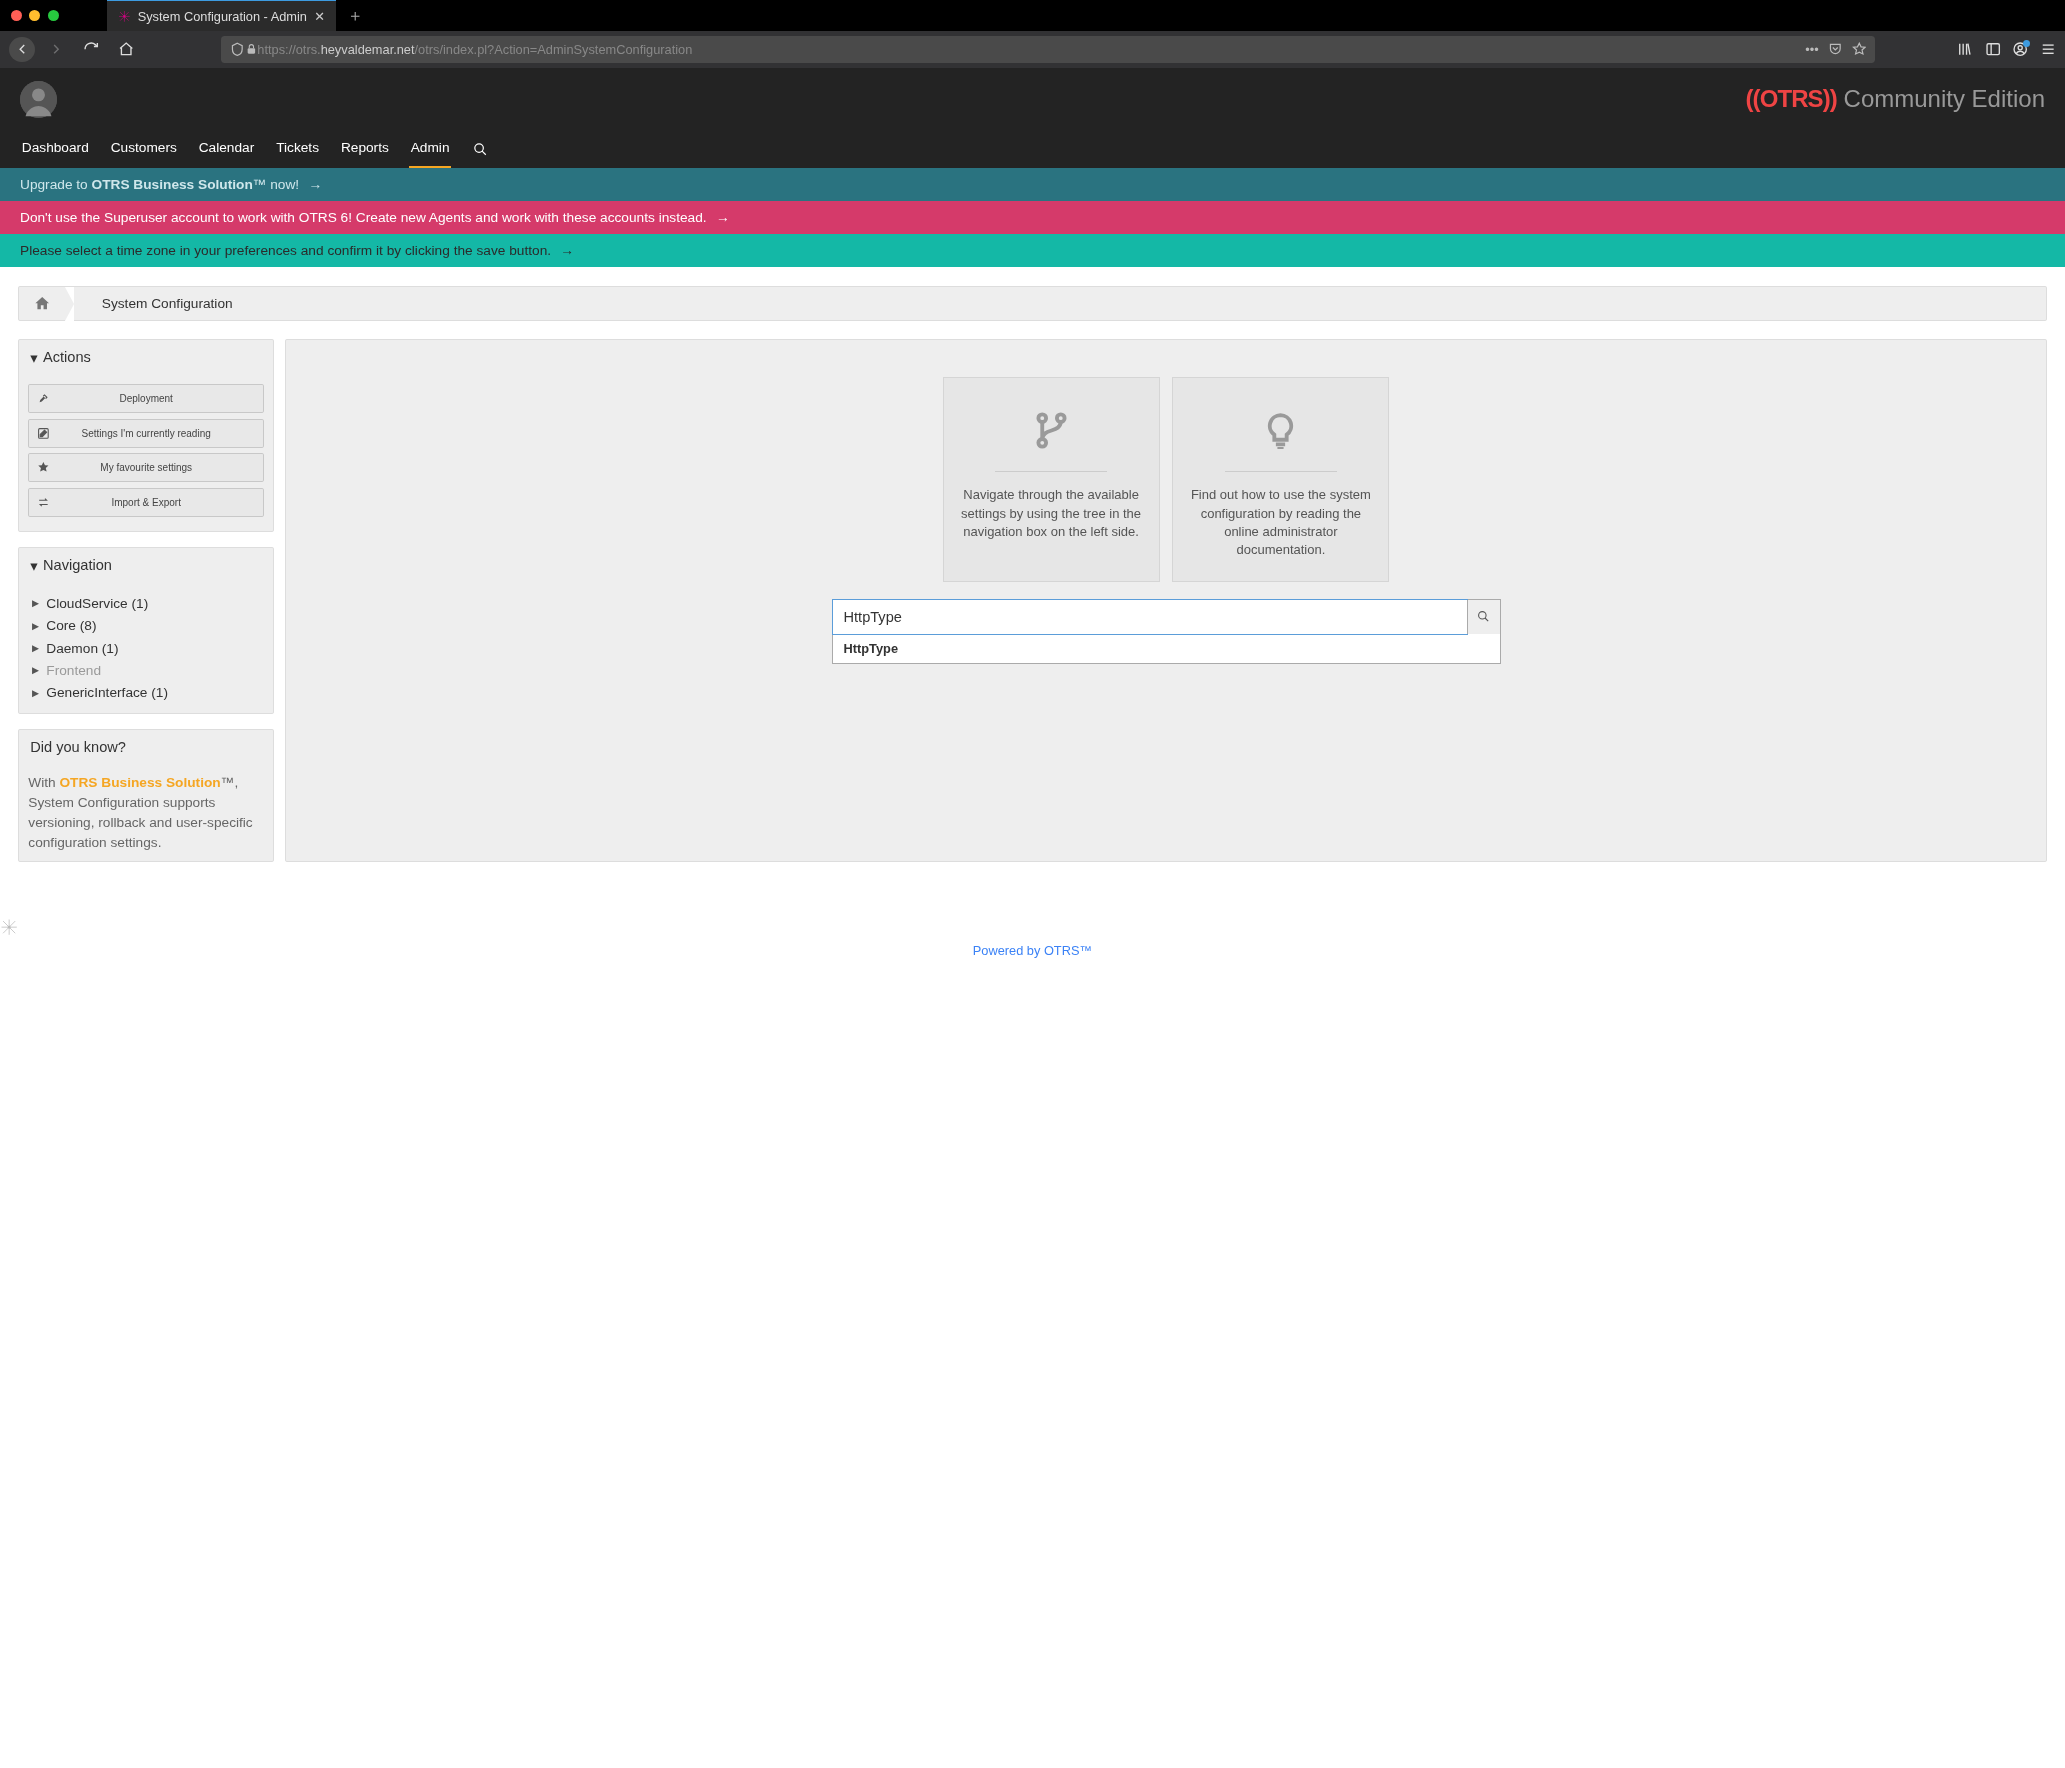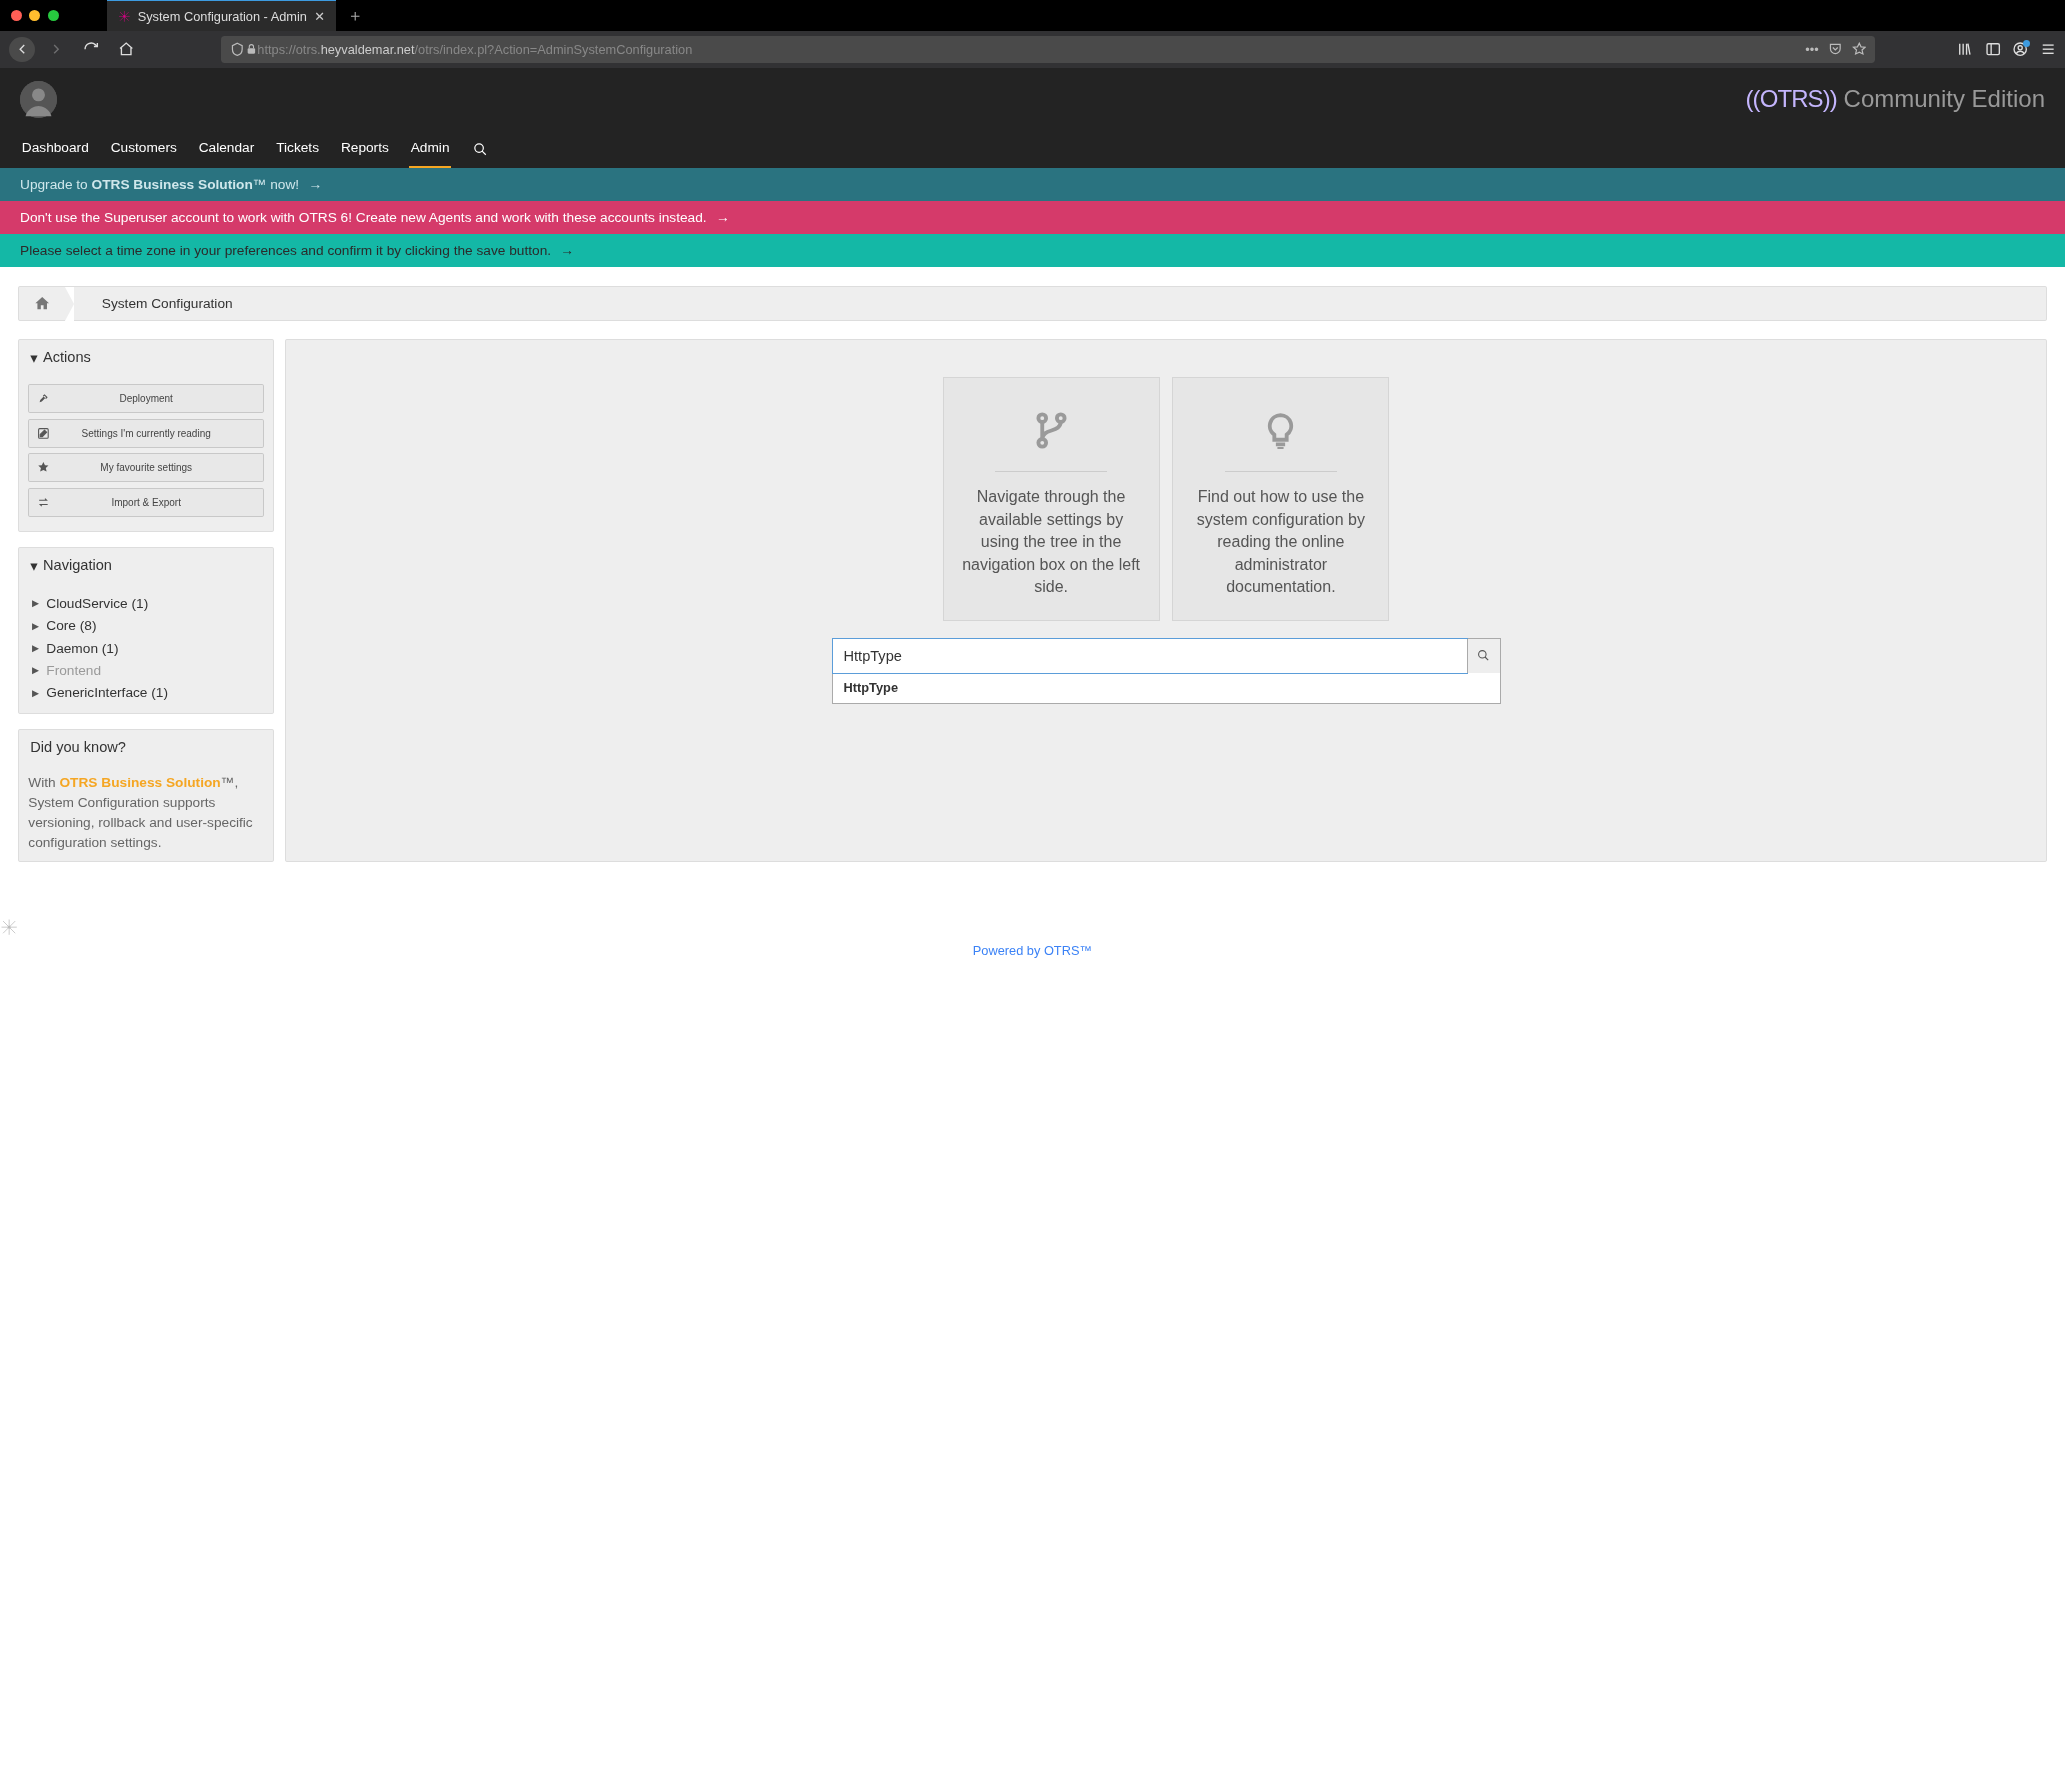--- a/index.html
+++ b/index.html
@@ -23,21 +23,21 @@
   .url-text { color: #ccc; font-size: 12.8px; }
   .url-text .muted { color: #888; }
   .url-right { margin-left:auto; display:flex; gap:9.1px; color:#bbb; }
   .chrome-right { display:flex; gap:11px; color:#bbb; align-items:center; }
 
   
   .app-header { background: #232323; color: #fff; }
   .brand-row { display: flex; align-items: center; padding: 12.8px 20px; }
   .avatar { width: 37px; height: 37px; border-radius: 50%; background: #555; display:flex; align-items:center; justify-content:center;}
   .brand { margin-left: auto; font-size: 24px; font-weight: 300; color: #999; }
-  .brand .logo { color: #c4b5fd; font-weight: 400; letter-spacing: -0.9px;}
+  .brand .logo { color: #ef4444; font-weight: 700; letter-spacing: -0.9px;}
   .nav-tabs { display:flex; align-items: center; gap: 18.3px; padding: 0 20px; }
   .nav-tab { color: #fff; padding: 9.1px 1.8px 11px; font-size: 13.7px; font-weight:500; border-bottom: 2.7px solid transparent; }
   .nav-tab.active { border-bottom-color: #f5a623; }
 
   
   .notice { padding: 9.1px 20px; color: #fff; font-size: 13.7px; }
   .notice.teal   { background: #2a7380; color: #cfe7eb; }
   .notice.red    { background: #d53a6a; }
   .notice.yellow { background: #14b8a6; color: #2b2b2b; }
   .notice .arrow { margin-left: 5.5px; }
@@ -62,21 +62,21 @@
   .action-btn .lbl { flex:1; text-align:center; color:#444; font-size:10px; padding-right:29px;}
 
   .tree-item { display:flex; align-items:center; gap:7.3px; padding:3.7px 3.7px; color:#333; font-size:13.7px; }
   .tree-item.muted { color:#9a9a9a; }
   .caret-r { color:#555; font-size:9.1px; }
 
   .cards { display:flex; gap:12.8px; justify-content:center; margin-bottom:16.4px; }
   .card { width: 217px; background:#e6e6e6; border:0.9px solid #d5d5d5; padding: 27.4px 14.6px 22px; text-align:center; color:#666; }
   .card .big-ico { font-size:38px; color:#9a9a9a; height:51px; display:flex; align-items:center; justify-content:center;}
   .card hr { border:none; border-top:0.9px solid #ccc; width:60%; margin: 14.6px auto; }
-  .card p { font-size: 16px; line-height:1.4; color:#555;}
+  .card p { font-size: 13px; line-height:1.4; color:#555;}
   .card a { color:#555; }
 
   .search-wrap { margin: 0 auto; width: 669px; }
   .search-row { display:flex; border:0.9px solid #aaa; }
   .search-row input { flex:1; border:none; padding: 9.1px 11px; font-size:14.6px; background:#fff; color:#333; outline:1.8px solid #5b9dd9; }
   .search-row .sbtn { width:33px; background:#eee; border-left:0.9px solid #aaa; display:flex; align-items:center; justify-content:center; color:#555; }
   .suggest { border:0.9px solid #aaa; border-top:none; padding:7.3px 11px; font-weight:700; background:#fff; margin-top:-0.9px;}
 
   .dyk .panel-body { color:#666; font-size:13.7px; line-height:1.45; }
   .dyk .obs { color:#f5a623; font-weight:700; }

